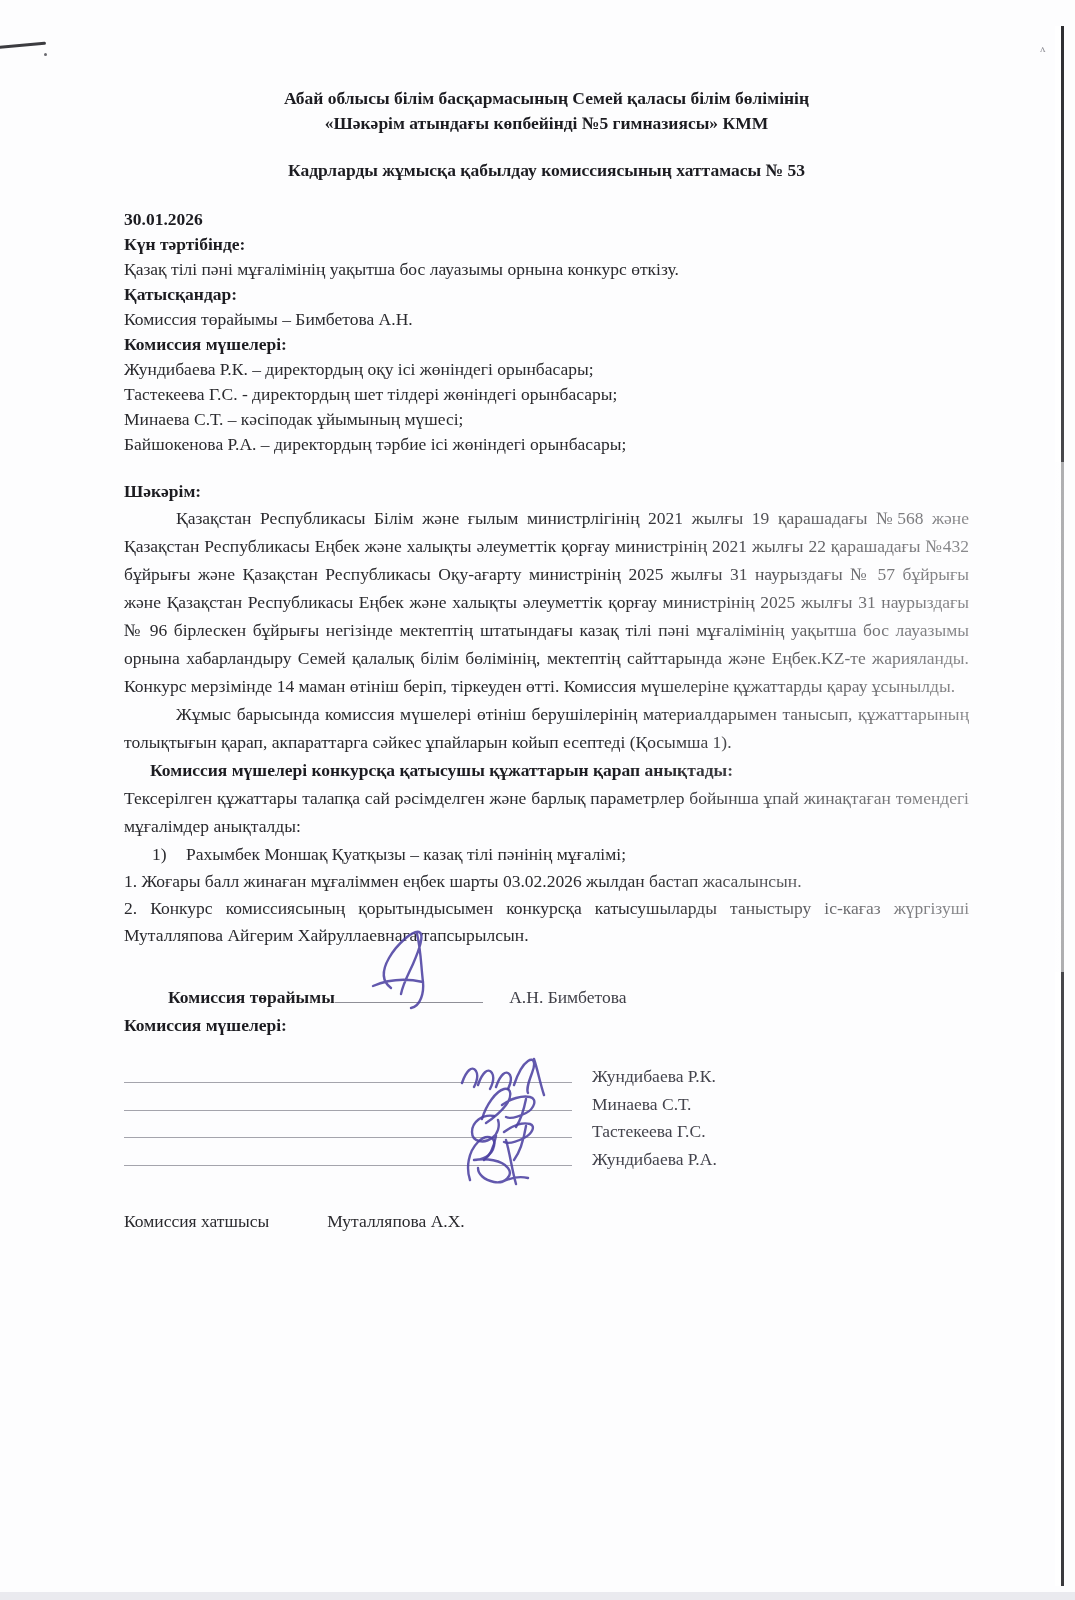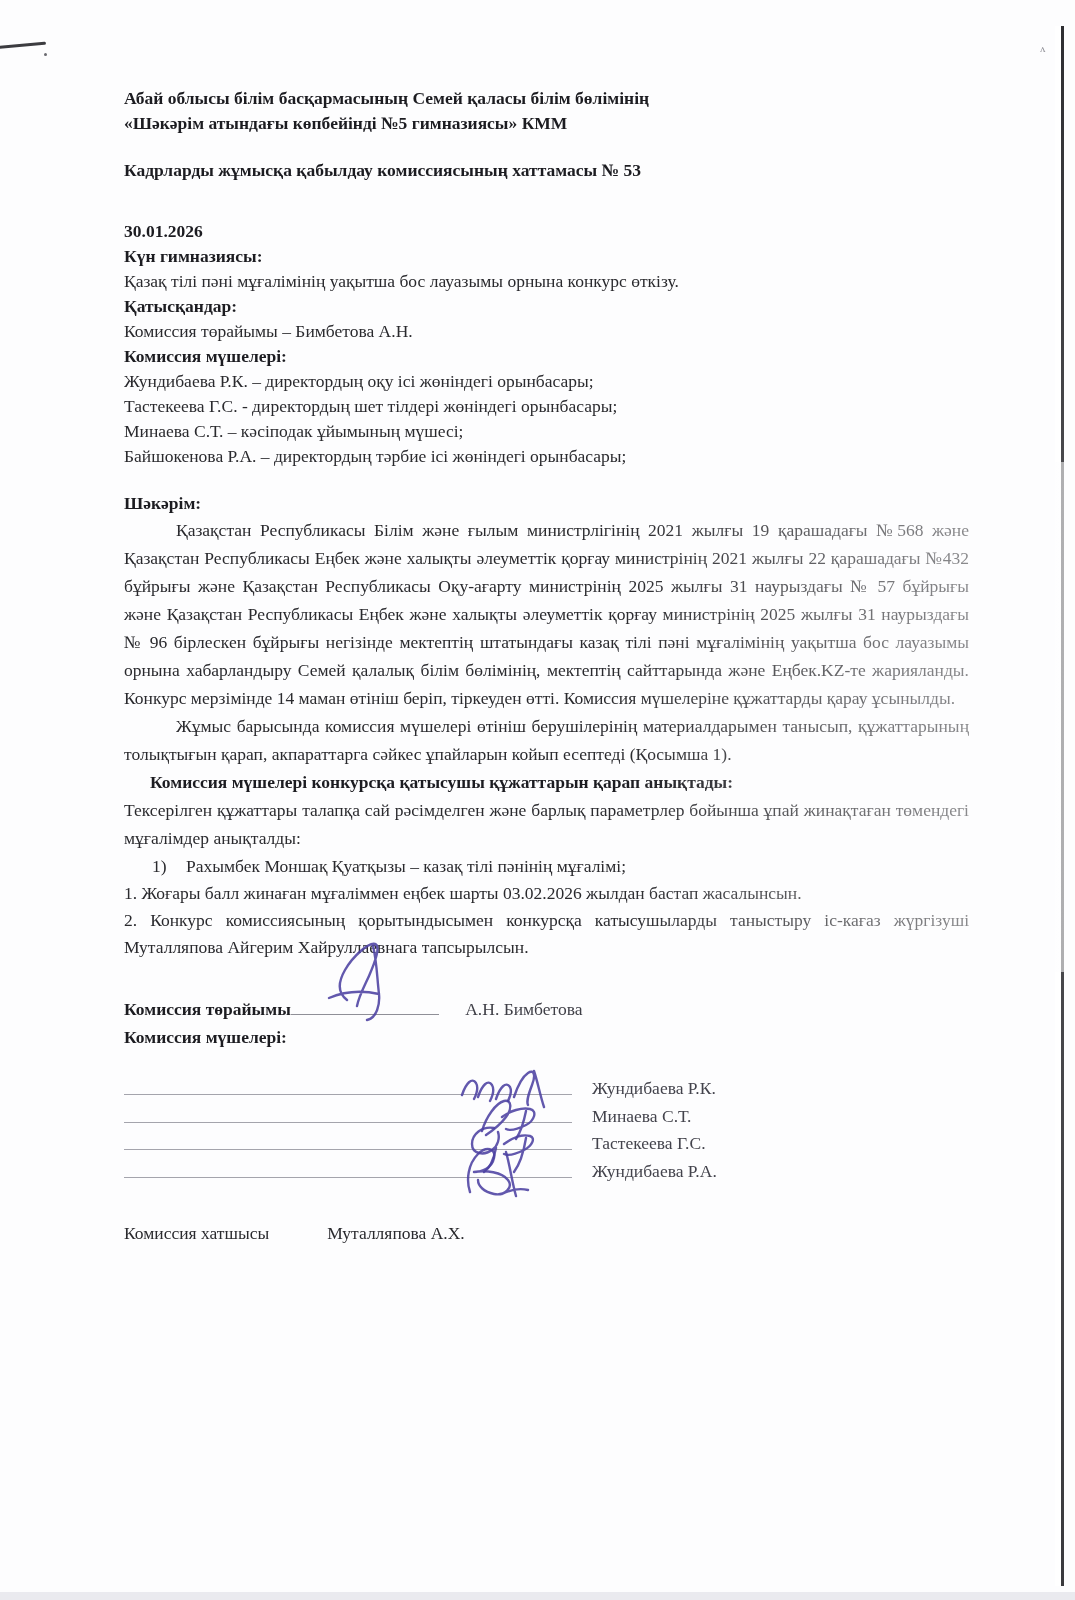--- a/index.html
+++ b/index.html
@@ -41,36 +41,36 @@
     position:absolute;left:620px;top:462px;width:455px;height:510px;
     background:linear-gradient(90deg,rgba(253,253,254,0) 0%,rgba(253,253,254,0.38) 62%,rgba(253,253,254,0.58) 100%);
     pointer-events:none;z-index:5;
   }
   
   .content{
     position:absolute;left:124px;top:86px;width:845px;
     font-size:17.5px;line-height:25px;
     z-index:2;
   }
-  .center{}
+  .center{text-align:center;}
   .bold{font-weight:bold;color:#1c1c21;}
   .doc-title{margin-top:22px;}
-  .date-line{margin-top:36px;}
+  .date-line{margin-top:24px;}
   .heard-label{margin-top:22px;}
   .para{
     text-align:justify;line-height:28px;text-indent:52px;margin:0;
   }
   .para-noindent{text-align:justify;line-height:28px;margin:0;}
   .determined-label{text-indent:26px;line-height:28px;}
   .list-item{line-height:28px;padding-left:28px;}
   .list-num{display:inline-block;width:34px;}
   .decision-item{text-align:justify;line-height:27px;margin:0;}
   
   .sig-block{margin-top:36px;}
-  .chair-row{position:relative;height:28px;}
+  .chair-row{position:relative;height:28px;margin-left:44px;}
   .chair-line{
     display:inline-block;width:148px;height:14px;
     border-bottom:1.5px solid #8f8f97;vertical-align:baseline;position:relative;
   }
   .chair-name{margin-left:22px;color:#3f3f47;}
   .sig-svg{position:absolute;pointer-events:none;}
   .sig-svg path{fill:none;stroke:#4c41a2;stroke-width:2.4;stroke-linecap:round;stroke-linejoin:round;opacity:.88;}
   .members-label-row{height:26px;}
   .member-rows{margin-top:24px;}
   .member-row{position:relative;height:27.5px;}
@@ -95,21 +95,21 @@
   <div class="bottom-strip"></div>
   <div class="fade-overlay"></div>
 
   <div class="content">
 
     <div class="center bold">Абай облысы білім басқармасының Семей қаласы білім бөлімінің</div>
     <div class="center bold">«Шәкәрім атындағы көпбейінді №5 гимназиясы» КММ</div>
     <div class="center bold doc-title">Кадрларды жұмысқа қабылдау комиссиясының хаттамасы № 53</div>
 
     <div class="bold date-line">30.01.2026</div>
-    <div class="bold">Күн гимназиясы:</div>
+    <div class="bold">Күн тәртібінде:</div>
     <div>Қазақ тілі пәні мұғалімінің уақытша бос лауазымы орнына конкурс өткізу.</div>
 
     <div class="bold">Қатысқандар:</div>
     <div>Комиссия төрайымы – Бимбетова А.Н.</div>
     <div class="bold">Комиссия мүшелері:</div>
     <div>Жундибаева Р.К. – директордың оқу ісі жөніндегі орынбасары;</div>
     <div>Тастекеева Г.С. - директордың шет тілдері жөніндегі орынбасары;</div>
     <div>Минаева С.Т. – кәсіподак ұйымының мүшесі;</div>
     <div>Байшокенова Р.А. – директордың тәрбие ісі жөніндегі орынбасары;</div>
 

